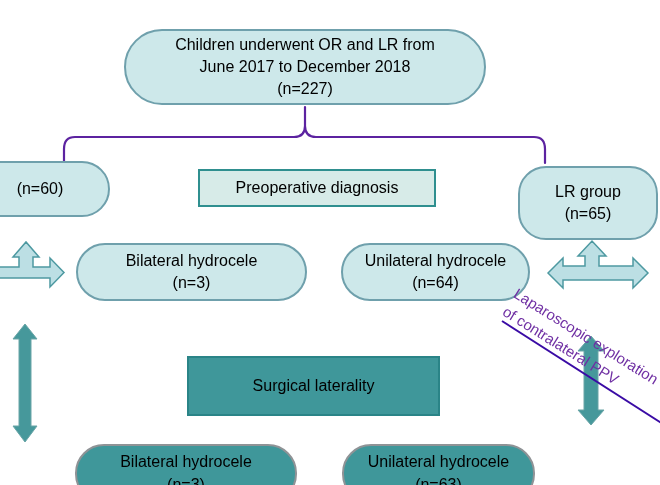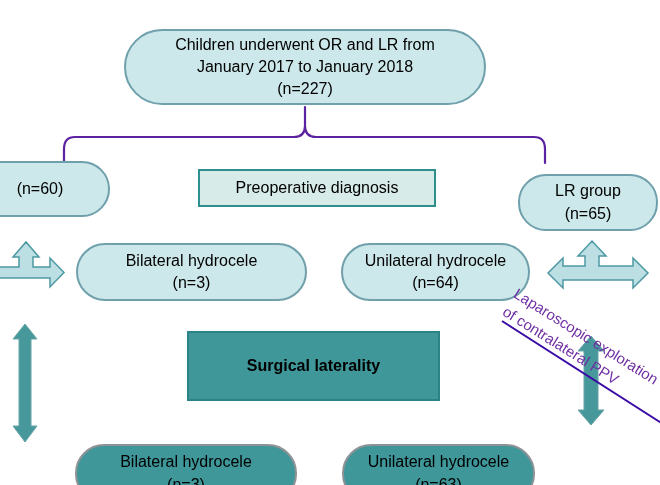--- a/index.html
+++ b/index.html
@@ -38,48 +38,48 @@
 
     <polygon points="548,248 563,233 563,241 585,241 585,231 578,231 592,216 606,231 599,231 599,241 633,241 633,233 648,248 633,263 633,255 563,255 563,263" fill="#bcdfe4" stroke="#4d99a1" stroke-width="1.5"></polygon>
 
     <polygon points="25,299 37,314 31,314 31,401 37,401 25,417 13,401 19,401 19,314 13,314" fill="#46989b" stroke="#6aa5a7" stroke-width="1"></polygon>
 
     <polygon points="591,311 604,326 598,326 598,385 604,385 591,400 578,385 584,385 584,326 578,326" fill="#46989b" stroke="#6aa5a7" stroke-width="1"></polygon>
   </svg>
 
   <div class="box pill light" style="left:124px;top:4px;width:362px;height:76px;border-radius:38px;">
     <span>Children underwent OR and LR from</span>
-    <span>January 2017 to January 2018</span>
+    <span>June 2017 to December 2018</span>
     <span>(n=227)</span>
   </div>
 
   <div class="box pill light" style="left:-30px;top:136px;width:140px;height:56px;border-radius:28px;">
     <span>(n=60)</span>
   </div>
 
   <div class="box light-rect" style="left:198px;top:144px;width:238px;height:38px;">
     <span>Preoperative diagnosis</span>
   </div>
 
-  <div class="box pill light" style="left:518px;top:149px;width:140px;height:57px;border-radius:28px;align-items:center;">
+  <div class="box pill light" style="left:518px;top:141px;width:140px;height:74px;border-radius:28px;align-items:center;">
     <span>LR group</span>
     <span>(n=65)</span>
   </div>
 
   <div class="box pill light" style="left:76px;top:218px;width:231px;height:58px;border-radius:29px;">
     <span>Bilateral hydrocele</span>
     <span>(n=3)</span>
   </div>
 
   <div class="box pill light" style="left:341px;top:218px;width:189px;height:58px;border-radius:29px;">
     <span>Unilateral hydrocele</span>
     <span>(n=64)</span>
   </div>
 
-  <div class="box dark-rect" style="left:187px;top:306px;width:253px;height:70px;font-weight:bold;">
+  <div class="box dark-rect" style="left:187px;top:331px;width:253px;height:60px;">
     <span>Surgical laterality</span>
   </div>
 
   <div class="box pill dark" style="left:75px;top:419px;width:222px;height:59px;border-radius:29px;">
     <span>Bilateral hydrocele</span>
     <span>(n=3)</span>
   </div>
 
   <div class="box pill dark" style="left:342px;top:419px;width:193px;height:59px;border-radius:29px;">
     <span>Unilateral hydrocele</span>

